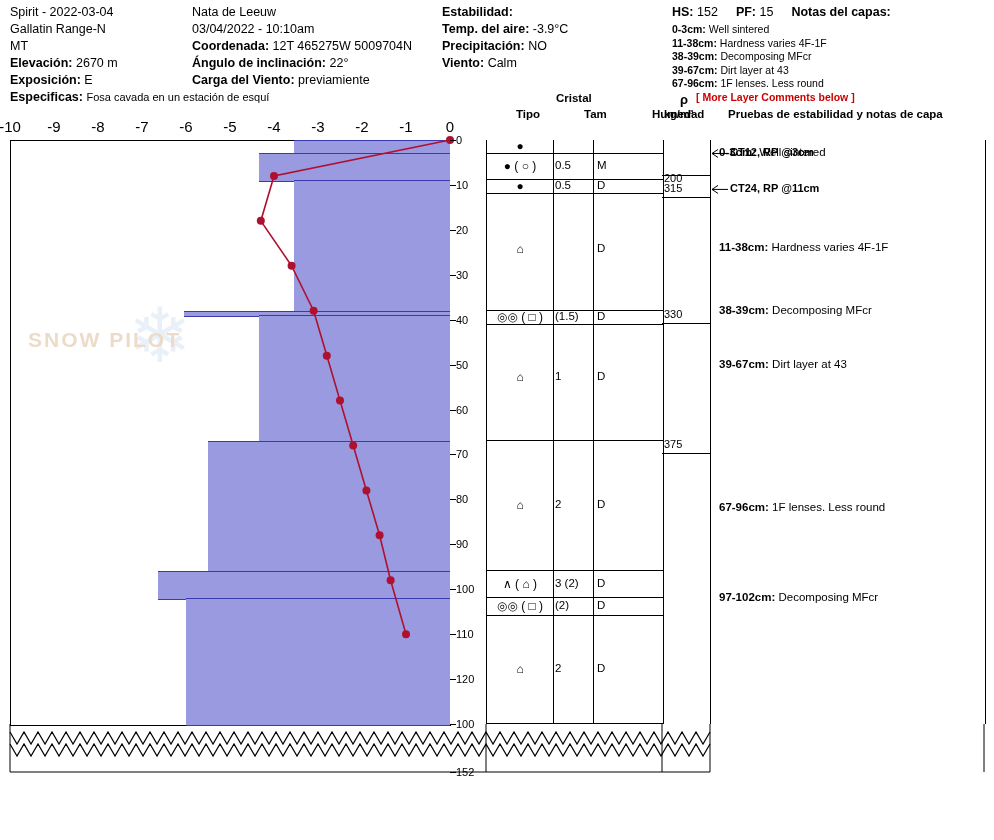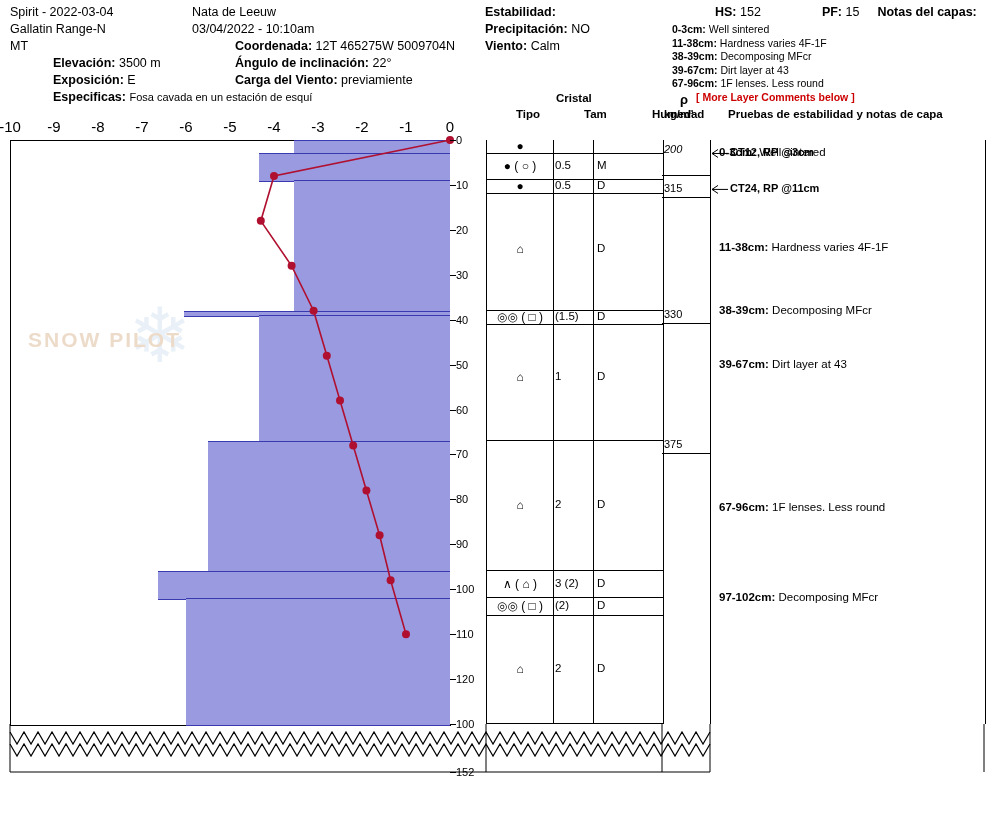--- a/index.html
+++ b/index.html
@@ -3,21 +3,21 @@
 <meta charset="utf-8">
 <style>
   html,body{margin:0;padding:0;background:#fff;}
   body{width:994px;height:840px;font-family:"Liberation Sans",sans-serif;color:#000;position:relative;overflow:hidden;}
   .hdr{position:absolute;left:0;top:0;width:922px;height:112px;}
   .col{position:absolute;font-size:12.5px;line-height:17px;}
   .c1{left:10px;top:4px;width:180px;}
   .c2{left:192px;top:4px;width:248px;}
   .c3{left:442px;top:4px;width:230px;}
   .c4{left:672px;top:4px;width:320px;}
-  .b{font-weight:bold;margin-left:43px;}
+  .b{font-weight:bold;}
   .row{white-space:nowrap;}
   .small{font-size:11px;}
   .red{color:#c00;}
   .notes-head{font-weight:bold;font-size:12.5px;}
   .layernote{font-size:10.5px;line-height:13.5px;white-space:nowrap;}
   .layernote b{font-weight:bold;}
 
   
   #plot{position:absolute;left:0;top:112px;width:994px;height:660px;}
   .axis-top{position:absolute;left:10px;top:6px;width:458px;height:16px;}
@@ -55,21 +55,21 @@
 </head>
 <body>
 
 <div class="hdr">
   <div class="col c1">
     <div class="row">Spirit - 2022-03-04</div>
     <div class="row">Gallatin Range-N</div>
     <div class="row">MT</div>
     <div class="row">
       <span class="b">Elevación:</span>
-      <span>3500 m</span>
+      <span>2670 m</span>
     </div>
     <div class="row">
       <span class="b">Exposición:</span>
       <span>E</span>
     </div>
     <div class="row">
       <span class="b">Especificas:</span>
       <span class="small">Fosa cavada en un estación de esquí</span>
     </div>
   </div>
@@ -88,20 +88,24 @@
     <div class="row">
       <span class="b">Carga del Viento:</span>
       <span>previamiente</span>
     </div>
   </div>
 
   <div class="col c3">
     <div class="row">
       <span class="b">Estabilidad:</span>
       <span></span>
+    </div>
+    <div class="row">
+      <span class="b">Temp. del aire:</span>
+      <span>-3.9°C</span>
     </div>
     <div class="row">
       <span class="b">Precipitación:</span>
       <span>NO</span>
     </div>
     <div class="row">
       <span class="b">Viento:</span>
       <span>Calm</span>
     </div>
   </div>
@@ -277,21 +281,21 @@
         <div class="crow" style="top: 476.185px; height: 107.815px;">
           <div class="ccell-type" style="top:45.907692307692315px">⌂</div>
           <div class="ccell-tam" style="top:45.907692307692315px">2</div>
           <div class="ccell-hum" style="top:45.907692307692315px">D</div>
         </div>
       </div>
   </div>
 
   <div class="dbox">
     <div id="density-list">
-        <div class="dval" style="top: 3px; font-style: italic;">200</div>
+        <div class="dval" style="top: 32px;">200</div>
         <div class="dtick" style="top: 34.9538px;"></div>
         <div class="dval" style="top: 42.4154px;">315</div>
         <div class="dtick" style="top: 57.4154px;"></div>
         <div class="dval" style="top: 168.2px;">330</div>
         <div class="dtick" style="top: 183.2px;"></div>
         <div class="dval" style="top: 298.477px;">375</div>
         <div class="dtick" style="top: 313.477px;"></div>
       </div>
   </div>
 

